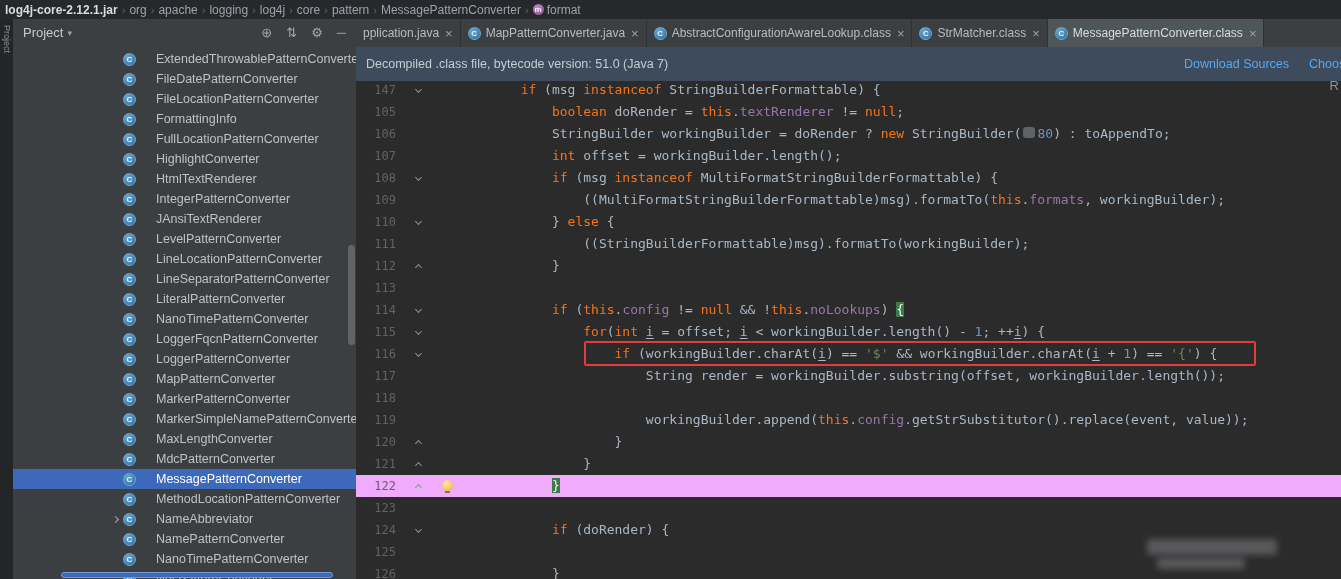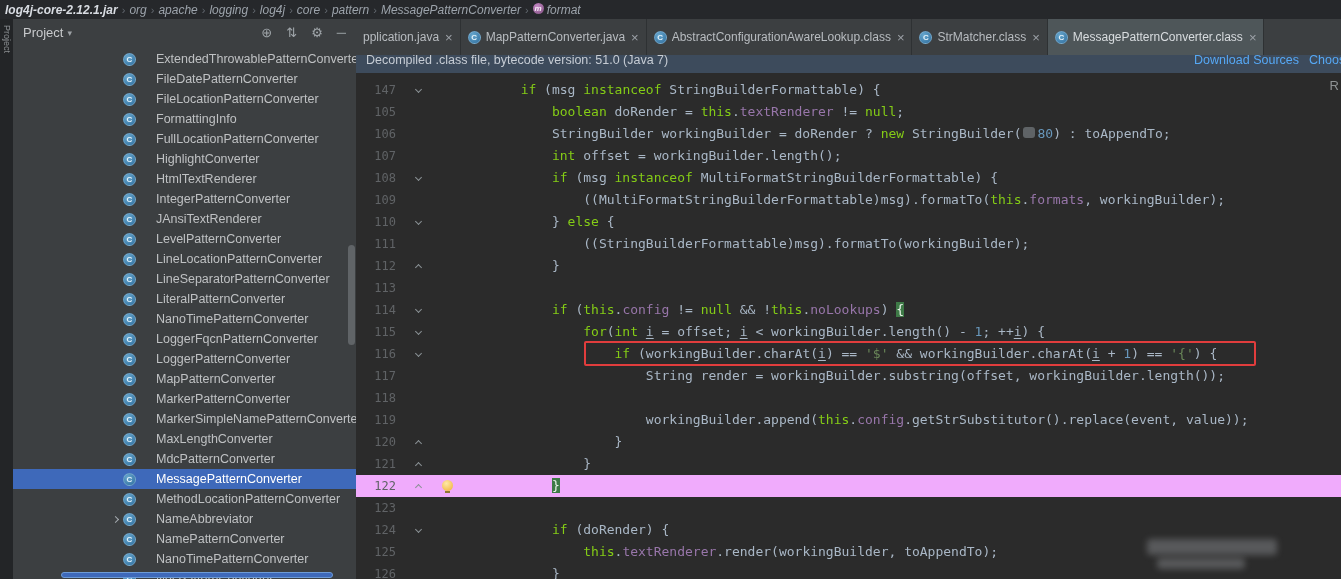--- a/index.html
+++ b/index.html
@@ -6,21 +6,21 @@
   html, body { margin:0; padding:0; }
   body {
     position:relative; width:1341px; height:579px; overflow:hidden;
     background:#2B2B2B; font-family:"Liberation Sans", sans-serif;
   }
 
   
   .topbar { position:absolute; top:0; left:0; right:0; height:19px; background:#26282B;
     display:flex; align-items:center; font-size:12px; color:#9CA3AB; padding-left:3px;
     z-index:10; white-space:nowrap; overflow:hidden; }
-  .crumb { padding:0 2px; display:inline-flex; align-items:flex-start; gap:3px; cursor:default;font-style:italic; }
+  .crumb { padding:0 2px; display:inline-flex; align-items:center; gap:3px; cursor:default; }
   .crumb.first { color:#D8DCE2; font-weight:bold; }
   .crumb-sep { color:#62686F; padding:0 2px; font-size:11px; }
   .m-icon { width:11px; height:11px; border-radius:50%;
     background:radial-gradient(circle at 38% 32%, #C78BC7, #7E4E7E);
     color:#F4E9F4; font-size:8px; line-height:11px; text-align:center; display:inline-block; font-weight:bold; }
 
   
   .left-stripe { position:absolute; top:19px; bottom:0; left:0; width:13px; background:#232527; z-index:5; }
   .stripe-label { writing-mode:vertical-rl; font-size:9px; color:#8C9093; margin:6px 0 0 2px; display:inline-block; }
 
@@ -41,50 +41,50 @@
     background:radial-gradient(circle at 35% 30%, #67A7CE, #2E6D9D);
     border:1px solid rgba(190,220,240,.35); color:#E4F2FB; font-size:8px; font-weight:bold;
     display:inline-flex; align-items:center; justify-content:center; font-family:"Liberation Sans",sans-serif; }
   .row-label { margin-left:20px; }
   .v-scrollbar { position:absolute; right:1px; top:226px; width:7px; height:100px;
     background:rgba(164,170,175,.35); border-radius:4px; }
   .h-scrollbar { position:absolute; bottom:1px; left:48px; width:272px; height:6px;
     background:#3E69BA; border:1px solid #6E9BD6; border-radius:3px; }
 
   
-  .tabs { position:absolute; top:19px; left:356px; right:0; height:36px; background:#3C3F41;
+  .tabs { position:absolute; top:19px; left:356px; right:0; height:28px; background:#3C3F41;
     display:flex; overflow:hidden; z-index:3; }
   .tab { display:flex; align-items:center; padding:0 7px; font-size:12px; color:#B8BCC0;
     border-right:1px solid #2E3133; white-space:nowrap; }
   .tab.active { background:#4E5659; color:#D8DCDF; }
   .tab .cls-icon { margin-right:5px; }
   .tab-close { margin-left:6px; color:#9DA2A8; font-size:13px; }
 
   
-  .notif { position:absolute; top:47px; left:356px; right:0; height:26px; background:#3D4B5C;
+  .notif { position:absolute; top:47px; left:356px; right:0; height:34px; background:#3D4B5C;
     display:flex; align-items:center; font-size:12.5px; color:#C6CCD4; padding-left:10px;
     overflow:hidden; white-space:nowrap; z-index:2; }
-  .notif-links { margin-left:auto; display:flex; gap:10px; }
+  .notif-links { margin-left:auto; display:flex; gap:20px; }
   .notif-link { color:#56A8F5; cursor:pointer; }
   .notif-link.clipped { max-width:32px; overflow:hidden; }
 
   
   .editor { position:absolute; top:73px; left:356px; right:0; bottom:0; background:#2B2B2B;
     font-family:"DejaVu Sans Mono", monospace; font-size:13px; overflow:hidden; }
   #code { padding-top:6px; }
   .line { display:flex; height:22px; line-height:22px; position:relative; }
   .line.current { background:#f0abfc; }
   .ln { width:40px; flex:none; text-align:right; color:#606366; font-size:12px; }
   .fold { width:44px; flex:none; display:flex; align-items:center; justify-content:center; }
   .fold-mark { width:5px; height:5px; border-right:1.5px solid #8A9195; border-bottom:1.5px solid #8A9195; display:inline-block; }
   .fold-mark.down { transform:rotate(45deg); margin-top:-2px; }
   .fold-mark.up { transform:rotate(-135deg); margin-top:2px; }
   .bulb-slot { width:18px; flex:none; position:relative; }
   .code { white-space:pre; color:#A9B7C6; }
-  .tk-k { color:#84cc16; }
+  .tk-k { color:#f97316; }
   .tk-s { color:#6A8759; }
   .tk-d { color:#6897BB; }
   .tk-f { color:#9876AA; }
   .tk-u { text-decoration:underline; text-underline-offset:2px; }
   .tk-b { background:#3E7A47; color:#EAF4EA; }
   .tk-h { display:inline-block; width:12px; height:11px; background:#5F6366; border-radius:3px;
     margin:0 3px 0 1px; vertical-align:baseline; }
   .annot { position:absolute; left:228px; top:-2px; width:672px; height:25px;
     border:2px solid #E13D3D; border-radius:2px; pointer-events:none; z-index:3; }
   .bulb { position:absolute; left:2px; top:5px; width:11px; height:11px; border-radius:50%;
@@ -478,21 +478,20 @@
         <span class="fold">
           <span class="fold-mark down"></span>
         </span>
         <span class="bulb-slot"></span>
         <span class="code"><span class="tk-p">            </span><span class="tk-k">if</span><span class="tk-p"> (doRender) {</span></span>
       </div>
       <div class="line">
         <span class="ln">125</span>
         <span class="fold"></span>
         <span class="bulb-slot"></span>
-        <span class="code"><span class="tk-p">                </span><span class="tk-k">this</span><span class="tk-p">.</span><span class="tk-f">textRenderer</span><span class="tk-p">.render(workingBuilder, toAppendTo);</span></span>
       </div>
       <div class="line">
         <span class="ln">126</span>
         <span class="fold"></span>
         <span class="bulb-slot"></span>
         <span class="code"><span class="tk-p">            }</span></span>
       </div>
     </div>
   <span class="editor-r">R</span>
   <div class="wm wm1"></div>

